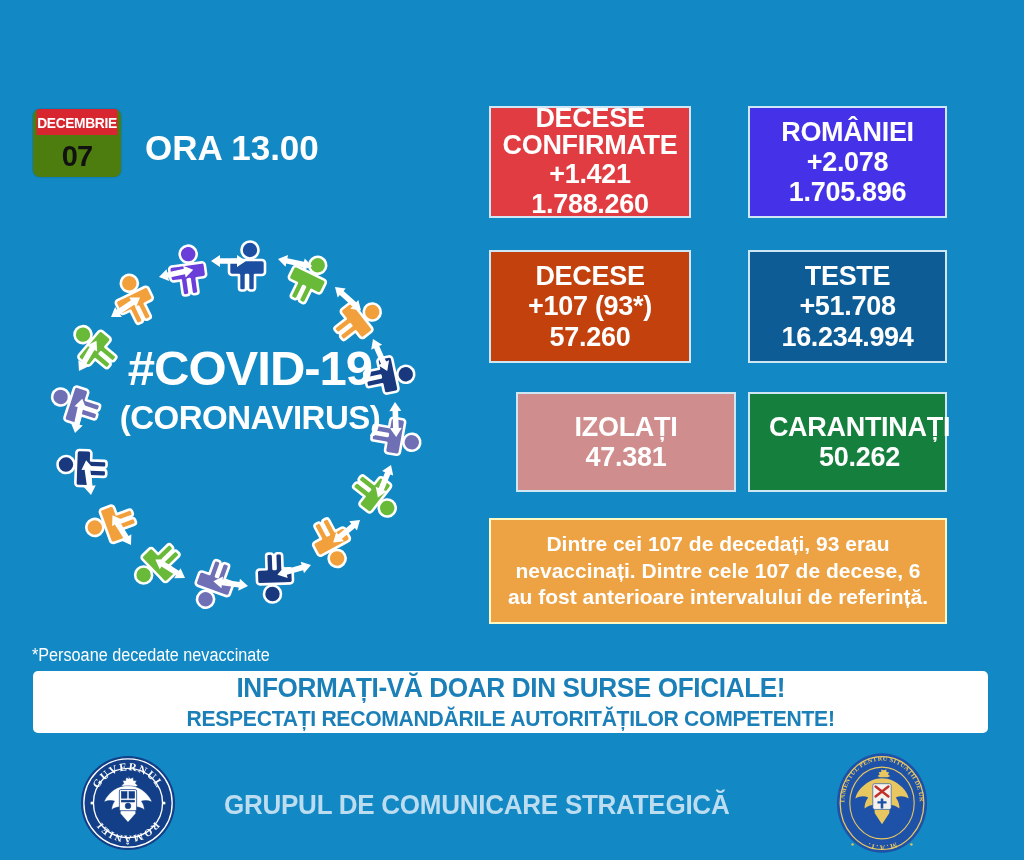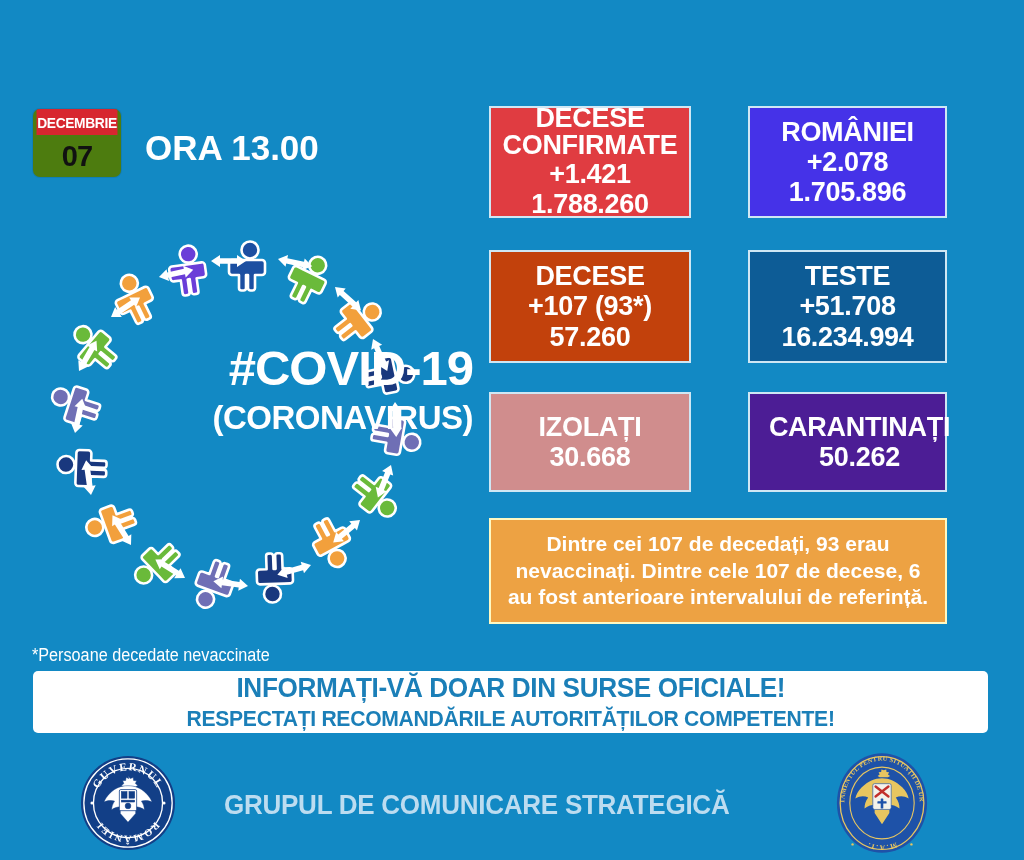--- a/index.html
+++ b/index.html
@@ -76,24 +76,24 @@
   
   .circle-wrap {
     position: absolute;
     left: 35px;
     top: 225px;
     width: 430px;
     height: 410px;
   }
   .covid-text {
     position: absolute;
-    left: 8px;
+    left: 0;
     top: 118px;
     width: 430px;
-    text-align: right;
+    text-align: center;
     color: #ffffff;
     pointer-events: none;
   }
   .covid-main {
     font-size: 49px;
     font-weight: bold;
     letter-spacing: -1px;
     line-height: 1.05;
   }
   .covid-sub {
@@ -125,21 +125,21 @@
   .box .bx-val {
     font-size: 27px;
     font-weight: bold;
     letter-spacing: -0.3px;
   }
 
   #box-cazuri      { left: 489px; top: 106px; width: 202px; height: 112px; background: #e03c41; }
   #box-vindecati   { left: 748px; top: 106px; width: 199px; height: 112px; background: #4532e8; }
   #box-decese      { left: 489px; top: 250px; width: 202px; height: 113px; background: #3b4a5a; }
   #box-teste       { left: 748px; top: 250px; width: 199px; height: 113px; background: #0d5c96; }
-  #box-izolati     { left: 489px; top: 392px; width: 202px; height: 100px; background: #d08d8d; }
+  #box-izolati     { left: 516px; top: 392px; width: 220px; height: 100px; background: #d08d8d; }
   #box-carantinati { left: 748px; top: 392px; width: 199px; height: 100px; background: #13570f; }
 
   #box-cazuri .bx-label { line-height: 1.0; }
 
   
   #note-box {
     position: absolute;
     left: 489px;
     top: 518px;
     width: 458px;
@@ -380,24 +380,24 @@
   </div>
 
   <div class="box" id="box-teste" style="background: rgb(13, 92, 150);">
     <div class="bx-label">TESTE</div>
     <div class="bx-val">+51.708</div>
     <div class="bx-val">16.234.994</div>
   </div>
 
   <div class="box" id="box-izolati" style="background: rgb(208, 141, 141);">
     <div class="bx-label">IZOLAȚI</div>
-    <div class="bx-val">30.668</div>
-  </div>
-
-  <div class="box" id="box-carantinati" style="background: #4c1d95; padding-left: 24px;">
+    <div class="bx-val">47.381</div>
+  </div>
+
+  <div class="box" id="box-carantinati" style="background: #15803d; padding-left: 24px;">
     <div class="bx-label">CARANTINAȚI</div>
     <div class="bx-val">50.262</div>
   </div>
 
   <div id="note-box" style="background: rgb(237, 162, 67);">Dintre cei 107 de decedați, 93 erau nevaccinați. Dintre cele 107 de decese, 6 au fost anterioare intervalului de referință.</div>
 
   <div id="footnote">*Persoane decedate nevaccinate</div>
 
   <div id="banner" style="color: rgb(27, 127, 184);">
     <div class="line1">INFORMAȚI-VĂ DOAR DIN SURSE OFICIALE!</div>

